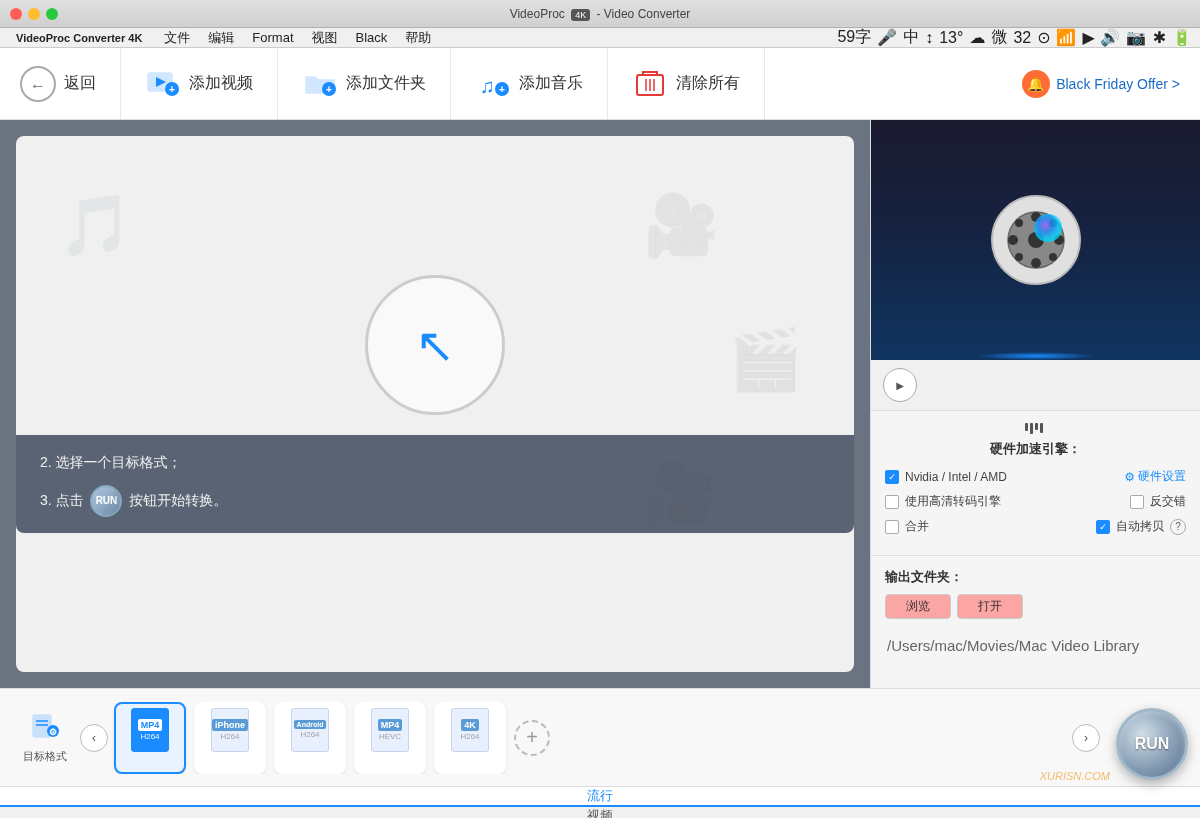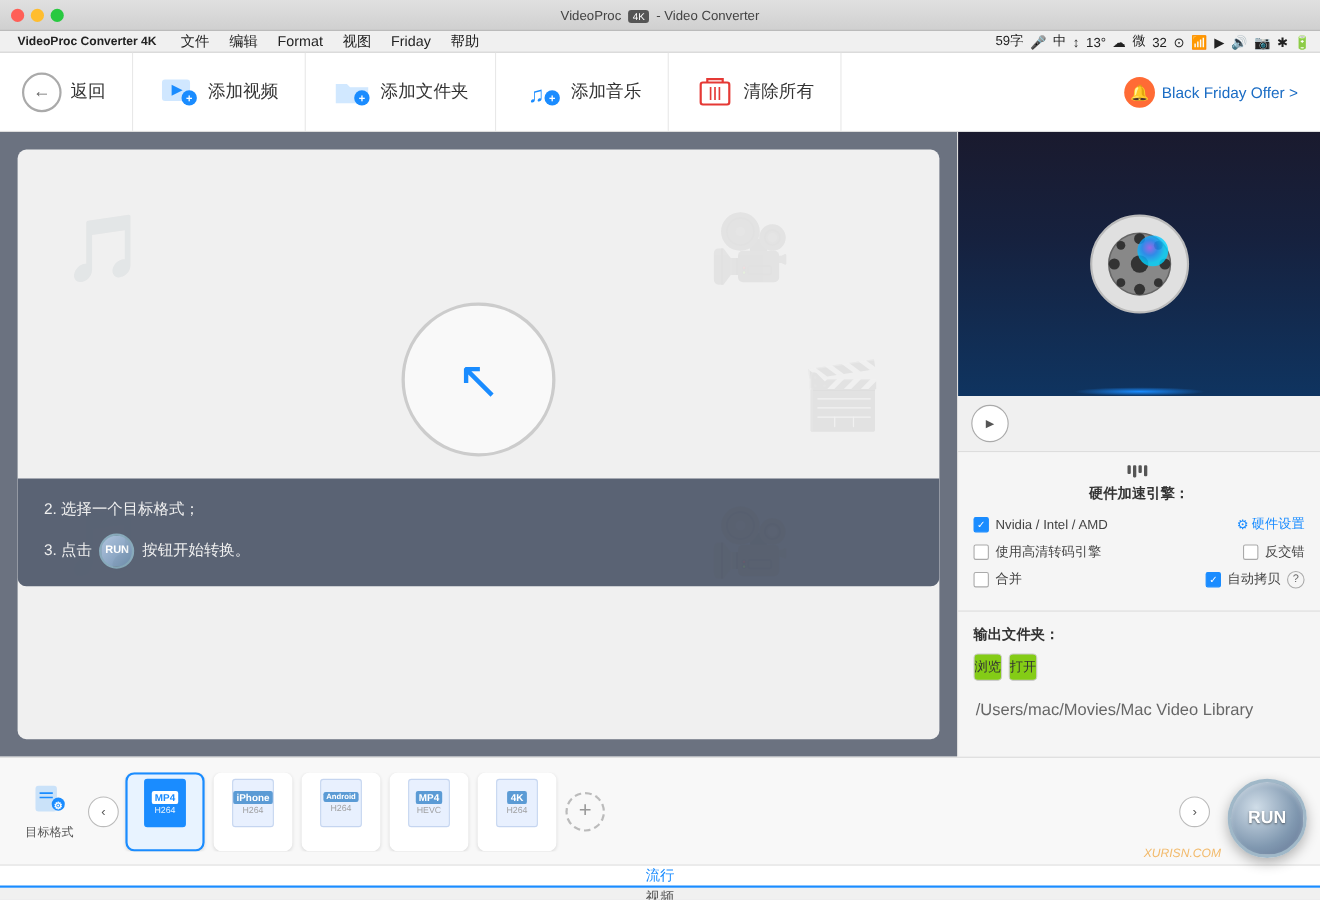--- a/index.html
+++ b/index.html
@@ -70,23 +70,23 @@
       cursor: pointer;
     }
     .menu-logo {
       font-weight: 700;
       font-size: 11px;
       margin-right: 4px;
     }
     .menu-status {
       margin-left: auto;
       display: flex;
-      align-items: flex-end;
+      align-items: center;
       gap: 6px;
-      font-size: 12px;
+      font-size: 16px;
     }
     .menu-status span { cursor: default; }
 
     
     #toolbar {
       height: 72px;
       background: white;
       border-bottom: 1px solid #ddd;
       display: flex;
       align-items: center;
@@ -357,23 +357,23 @@
       font-weight: 600;
       color: #333;
       margin-bottom: 8px;
     }
     .output-row {
       display: flex;
       align-items: center;
       gap: 6px;
     }
     .browse-btn, .open-btn {
-      padding: 3px 0;
+      padding: 3px 20px;
       border: 1px solid #ccc;
-      background: #84cc16;
+      background: #fca5a5;
       border-radius: 4px;
       font-size: 12px;
       cursor: pointer;
       color: #333;
     }
     .output-path {
       font-size: 15px;
       color: #666;
       margin-top: 18px;
       padding: 0 2px;
@@ -567,21 +567,21 @@
     <span>VideoProc </span><span class="title-badge">4K</span><span> - Video Converter</span>
   </span>
 </div>
 
 <div id="menu-bar">
   <span class="menu-logo menu-item">VideoProc Converter 4K</span>
   <span class="menu-item">文件</span>
   <span class="menu-item">编辑</span>
   <span class="menu-item">Format</span>
   <span class="menu-item">视图</span>
-  <span class="menu-item">Friday</span>
+  <span class="menu-item">Black</span>
   <span class="menu-item">帮助</span>
   <div class="menu-status">
     <span>59字</span>
     <span>🎤</span>
     <span>中</span>
     <span>↕</span>
     <span>13°</span>
     <span>☁</span>
     <span>微</span>
     <span>32</span>

